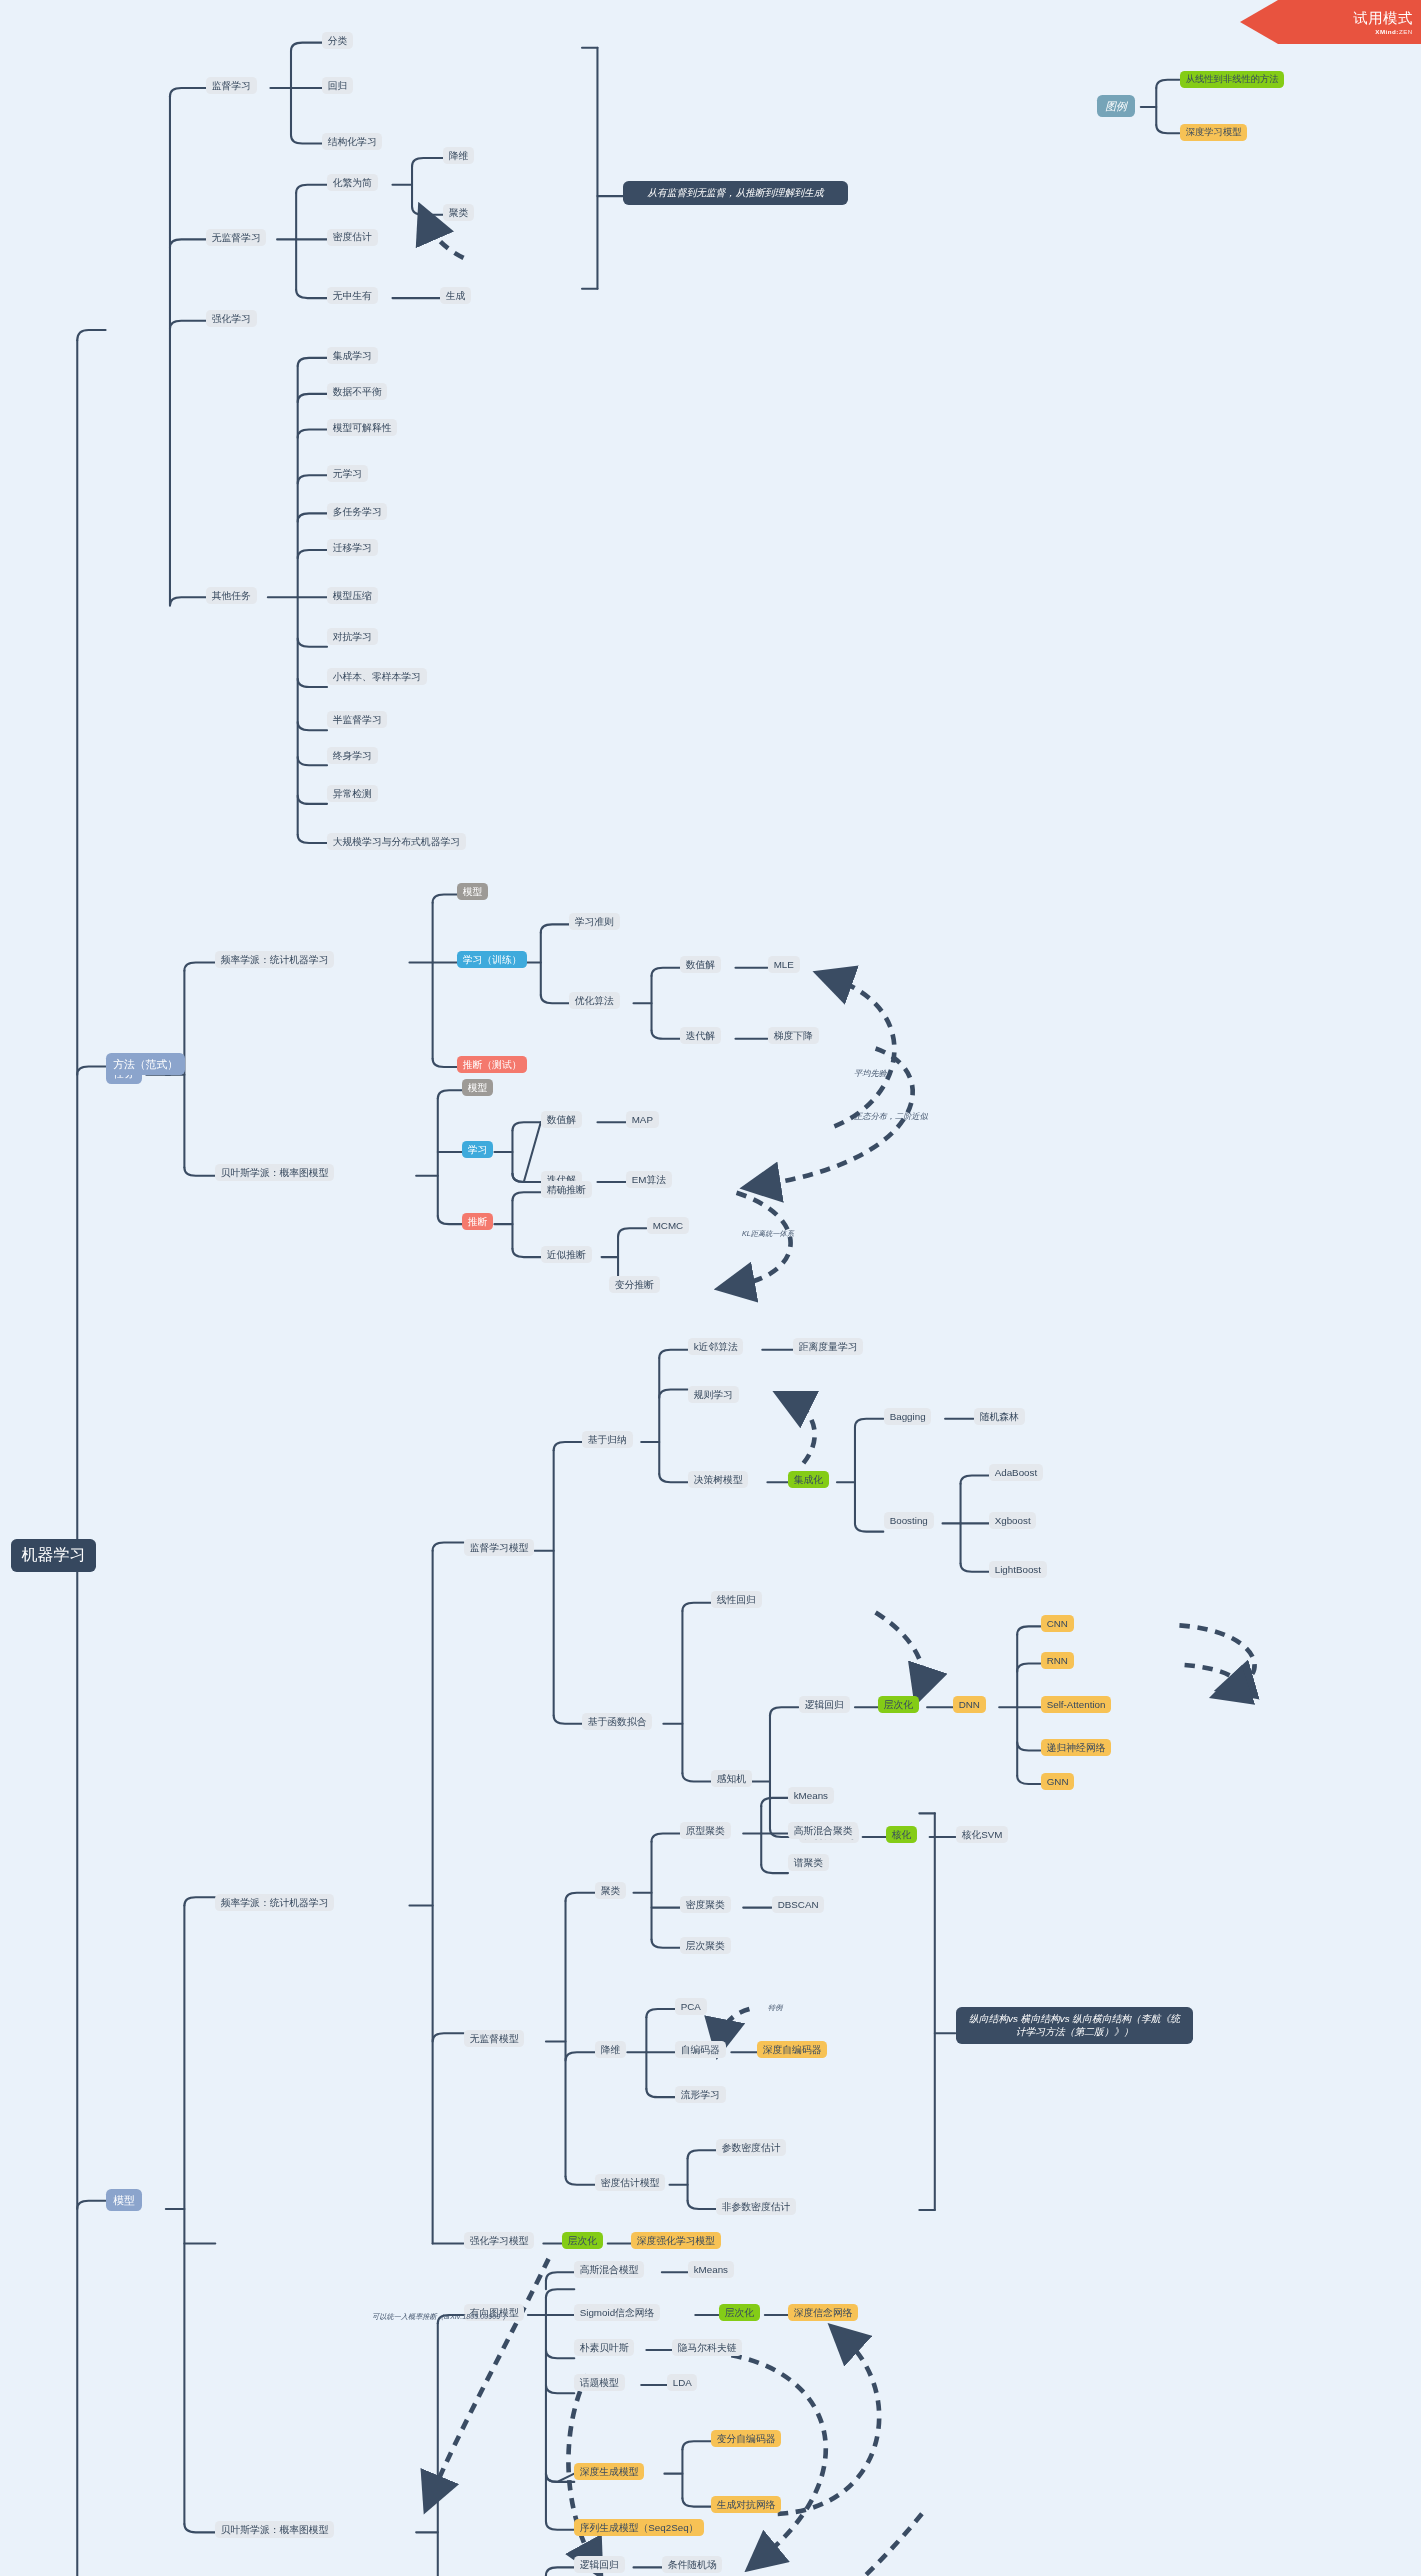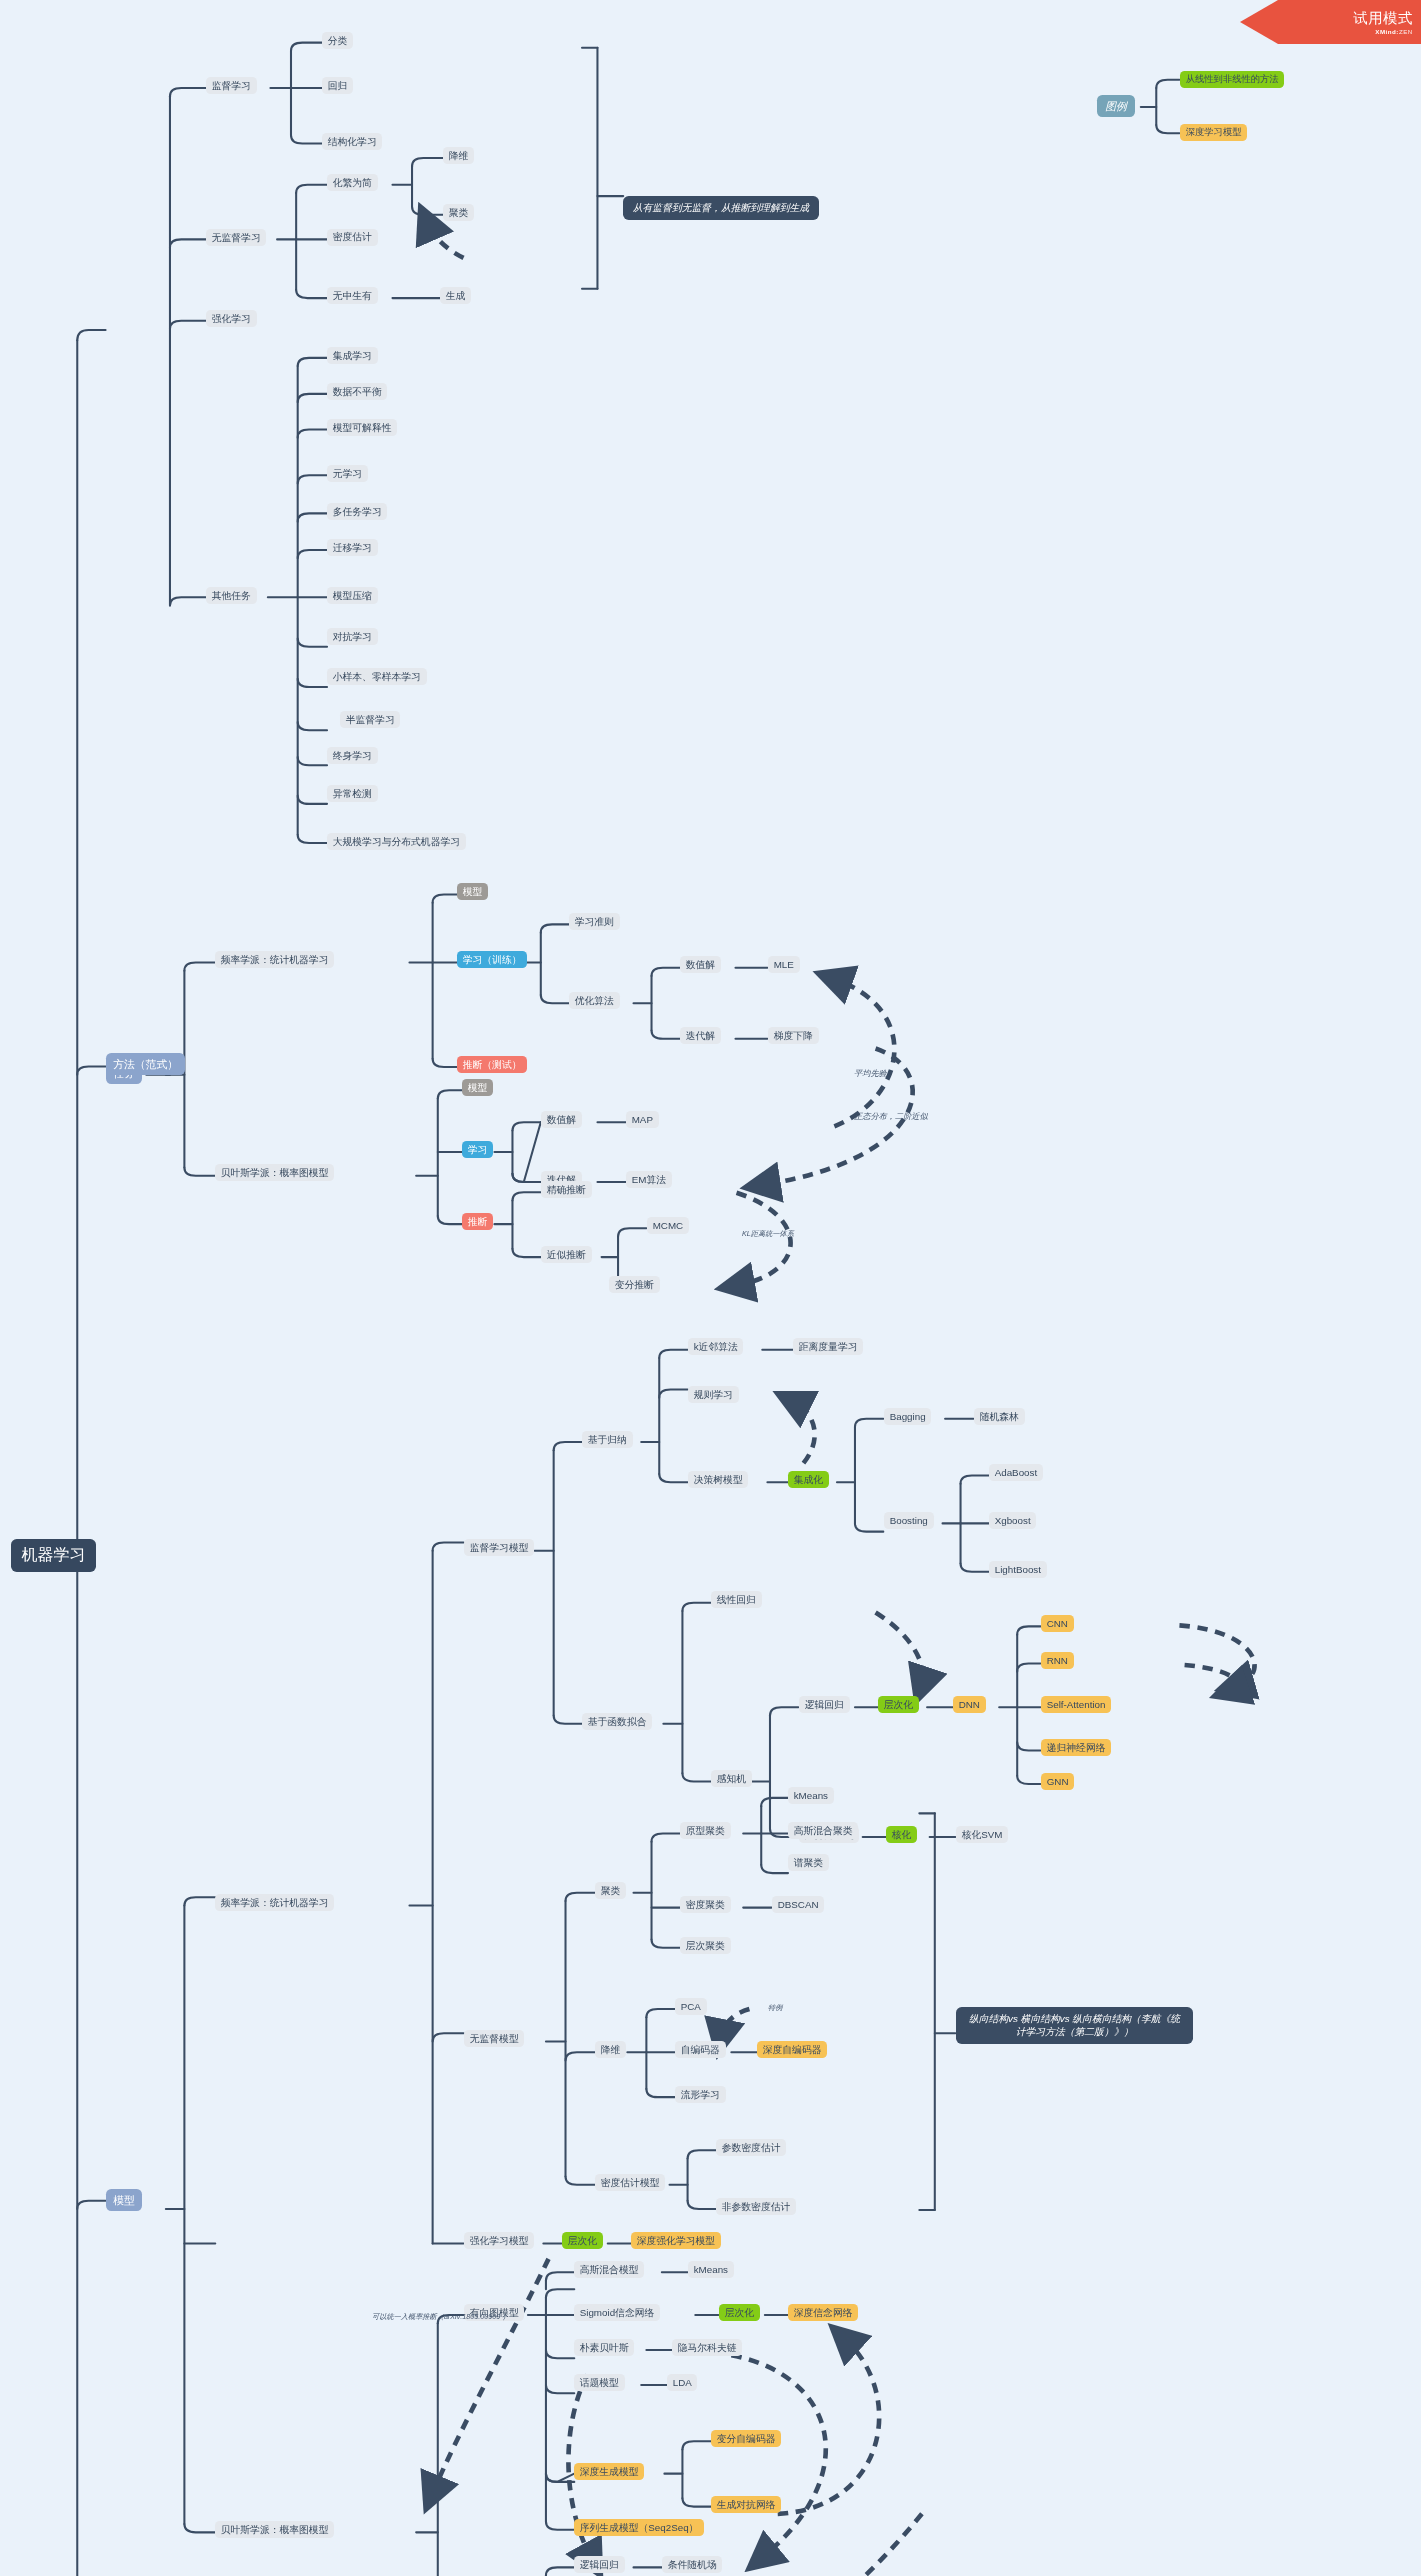--- a/index.html
+++ b/index.html
@@ -432,33 +432,33 @@
   <div class="node n-plain" style="left:206px;top:229px;">无监督学习</div>
   <div class="node n-plain" style="left:327px;top:174px;">化繁为简</div>
   <div class="node n-plain" style="left:443px;top:147px;">降维</div>
   <div class="node n-plain" style="left:443px;top:204px;">聚类</div>
   <div class="node n-plain" style="left:327px;top:229px;font-family:Liberation Mono, monospace;">密度估计</div>
   <div class="node n-plain" style="left:327px;top:287px;">无中生有</div>
   <div class="node n-plain" style="left:440px;top:287px;">生成</div>
 
   <div class="node n-plain" style="left:206px;top:310px;">强化学习</div>
 
-  <div class="node n-note" style="left:623px;top:196px;width:196px;padding-left:8px;">从有监督到无监督，从推断到理解到生成</div>
+  <div class="node n-note" style="left:623px;top:181px;width:225px;padding-left:8px;">从有监督到无监督，从推断到理解到生成</div>
 
   <div class="node n-plain" style="left:206px;top:587px;">其他任务</div>
   <div class="node n-plain" style="left:327px;top:347px;">集成学习</div>
   <div class="node n-plain" style="left:327px;top:383px;">数据不平衡</div>
   <div class="node n-plain" style="left:327px;top:419px;">模型可解释性</div>
   <div class="node n-plain" style="left:327px;top:465px;">元学习</div>
   <div class="node n-plain" style="left:327px;top:503px;">多任务学习</div>
   <div class="node n-plain" style="left:327px;top:539px;">迁移学习</div>
   <div class="node n-plain" style="left:327px;top:587px;">模型压缩</div>
   <div class="node n-plain" style="left:327px;top:628px;">对抗学习</div>
   <div class="node n-plain" style="left:327px;top:668px;">小样本、零样本学习</div>
-  <div class="node n-plain" style="left:327px;top:711px;margin-left:13px;">半监督学习</div>
+  <div class="node n-plain" style="left:327px;top:711px;">半监督学习</div>
   <div class="node n-plain" style="left:327px;top:747px;">终身学习</div>
   <div class="node n-plain" style="left:327px;top:785px;">异常检测</div>
   <div class="node n-plain" style="left:327px;top:833px;">大规模学习与分布式机器学习</div>
 
   <div class="node n-plain" style="left:215px;top:951px;">频率学派：统计机器学习</div>
   <div class="node n-plain" style="left:215px;top:1164px;">贝叶斯学派：概率图模型</div>
 
   <div class="node n-grey" style="left:457px;top:883px;">模型</div>
   <div class="node n-blue" style="left:457px;top:951px;">学习（训练）</div>
   <div class="node n-red" style="left:457px;top:1056px;">推断（测试）</div>

